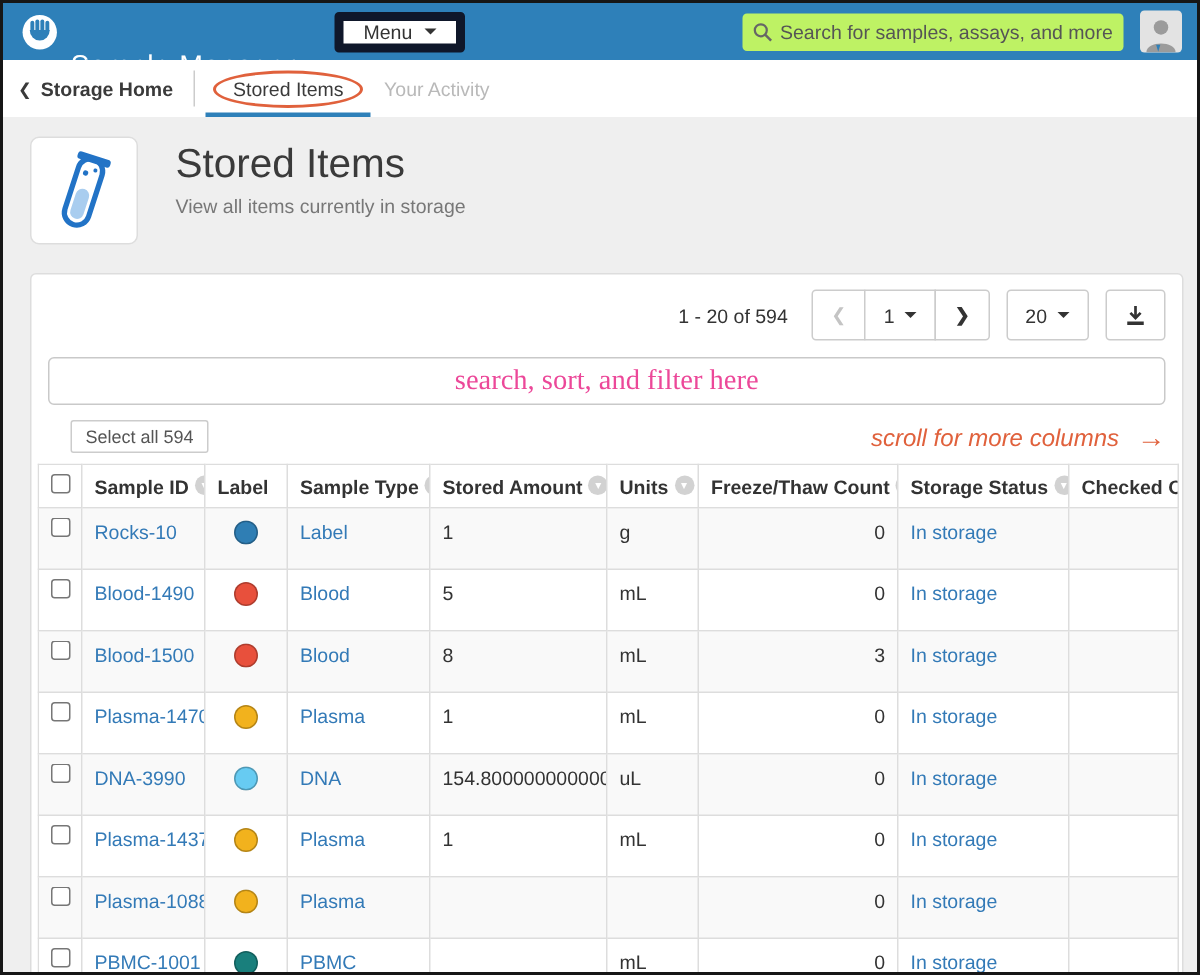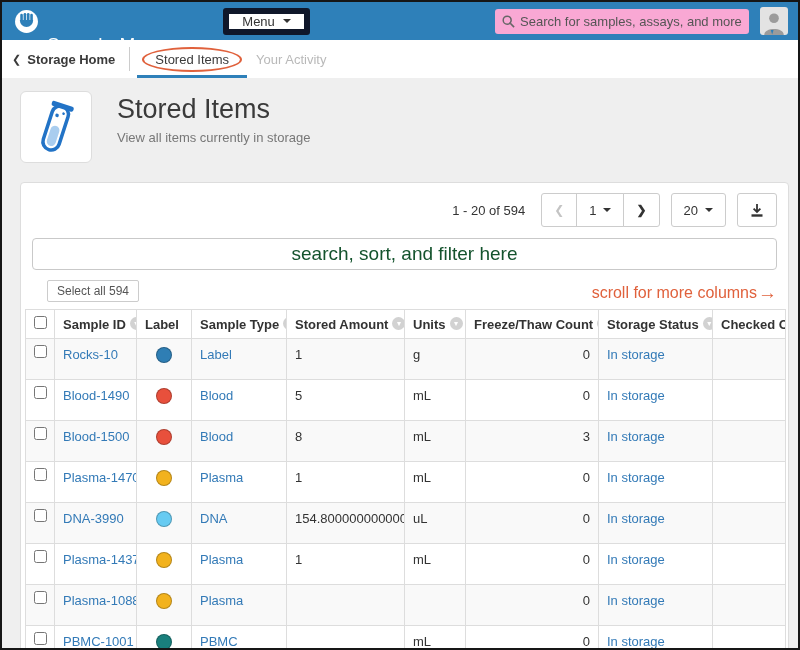--- a/index.html
+++ b/index.html
@@ -6,21 +6,21 @@
   body { background:#fff; font-family:"Liberation Sans","DejaVu Sans",sans-serif; }
   .frame { width:800px; height:650px; border:2px solid #161616; background:#efefef; overflow:hidden; position:relative; }
 
   
   .topbar { height:38px; background:#2e80b9; display:flex; align-items:center; padding:0 10px 0 12px; }
   .brand { display:flex; align-items:center; gap:8px; }
   .app-title { color:#fff; font-size:19px; font-weight:400; letter-spacing:.4px;margin-top:48px; }
   .menu-btn { margin-left:26px; height:27px; padding:0 13px; background:#fff; border:6px solid #0f172a; border-radius:3px;
               font-size:13px; color:#333; display:flex; align-items:center; gap:8px; cursor:pointer; }
   .spacer { flex:1; }
-  .searchbox { width:254px; height:25px; background:#f9a8d4; border-radius:3px; display:flex; align-items:center; padding:0 7px; gap:5px; margin-right:11px; }
+  .searchbox { width:254px; height:25px; background:#bef264; border-radius:3px; display:flex; align-items:center; padding:0 7px; gap:5px; margin-right:11px; }
   .searchbox input { border:none; outline:none; font-size:13px; width:100%; color:#333; background:transparent; }
   .searchbox input::placeholder { color:#555; }
   .avatar { width:28px; height:28px; background:#e3e3e3; border-radius:3px; overflow:hidden; display:flex; align-items:flex-end; justify-content:center; cursor:pointer; }
 
   
   .subnav { height:38px; background:#fff; display:flex; align-items:center; padding:0 10px; }
   .back { display:flex; align-items:center; gap:6px; font-size:13px; color:#3a3a3a; text-decoration:none; font-weight:bold; cursor:pointer; }
   .chev { font-size:11px; color:#3a3a3a; }
   .divider { width:1px; height:24px; background:#ccc; margin:0 12px 0 14px; }
   .tab { font-size:13px; color:#b9b9b9; cursor:pointer; }
@@ -43,25 +43,25 @@
   .btn-group .btn + .btn { margin-left:-1px; }
   .btn-group .btn:first-child { border-radius:3px 0 0 3px; }
   .btn-group .btn:last-child { border-radius:0 3px 3px 0; }
   .btn.standalone { border-radius:3px; }
   .pchev { font-size:12px; }
   .prev .pchev { color:#c4c4c4; }
   .next .pchev { color:#333; font-weight:bold; }
   .caret { width:0; height:0; border-left:4px solid transparent; border-right:4px solid transparent; border-top:4px solid #333; display:inline-block; }
 
   .filter-box { height:32px; border:1px solid #c9c9c9; border-radius:4px; display:flex; align-items:center; justify-content:center; margin-bottom:10px; cursor:text; background:#fff; }
-  .hint { font-size:19px; color:#14532d; }
+  .hint { font-size:19px; color:#ec4899;font-family:Liberation Serif, serif; }
 
   .row-between { display:flex; align-items:flex-end; justify-content:space-between; margin-bottom:7px;padding-left:15px; }
   .select-all { font-size:12px; color:#555; background:#fff; border:1px solid #ccc; border-radius:2px; padding:3px 9px; cursor:pointer; }
-  .scroll-hint { font-size:16px; color:#e0613c; display:flex; align-items:center; gap:1px; }
+  .scroll-hint { font-size:16px; color:#e0613c; display:flex; align-items:center; gap:12px;font-style:italic; }
   .scroll-hint .arrow { font-size:19px; font-weight:bold; line-height:14px; }
 
   
   .grid-wrap { margin:0 -9px 0 -7px; overflow:hidden; }
   table { border-collapse:collapse; table-layout:fixed; width:761px; font-size:13px; }
   th, td { border:1px solid #ddd; white-space:nowrap; overflow:hidden; }
   th { font-weight:bold; color:#333; text-align:left; padding:5px 8px; height:27px; background:#fff; }
   th .th-inner { display:flex; justify-content:space-between; gap:4px; }
   .sort-icon { flex:0 0 13px; width:13px; height:13px; border-radius:50%; background:#d2d2d2; color:#fff; font-size:8px; line-height:13px; text-align:center; cursor:pointer; }
   td { height:41px; vertical-align:top; padding:8px 8px; color:#333; }

